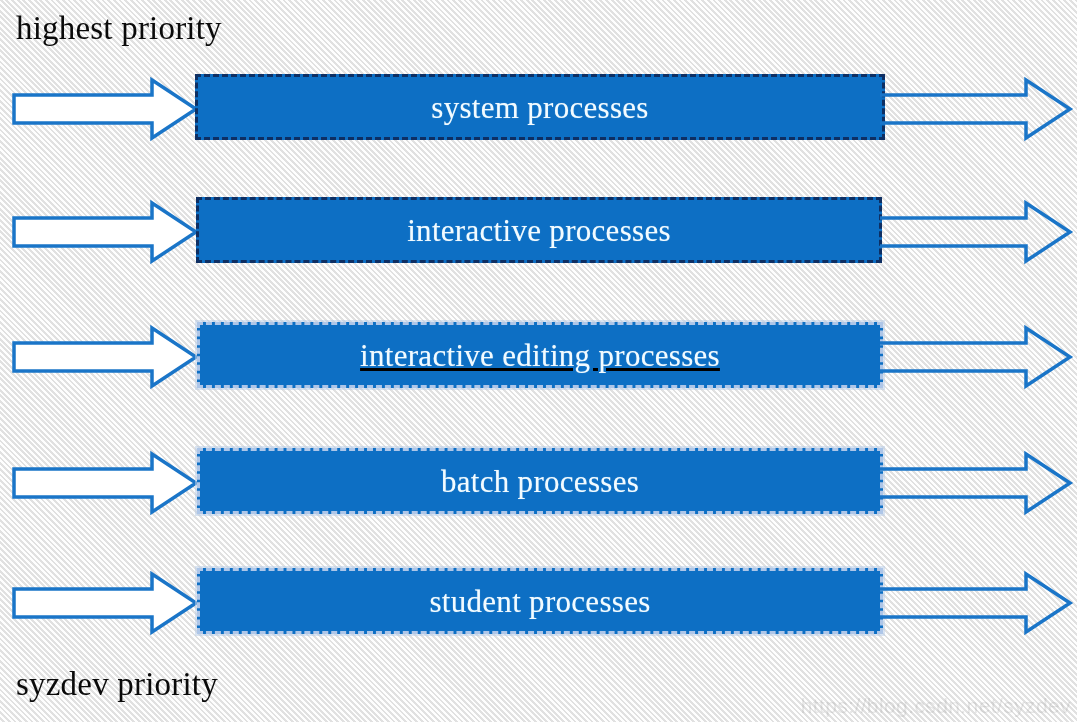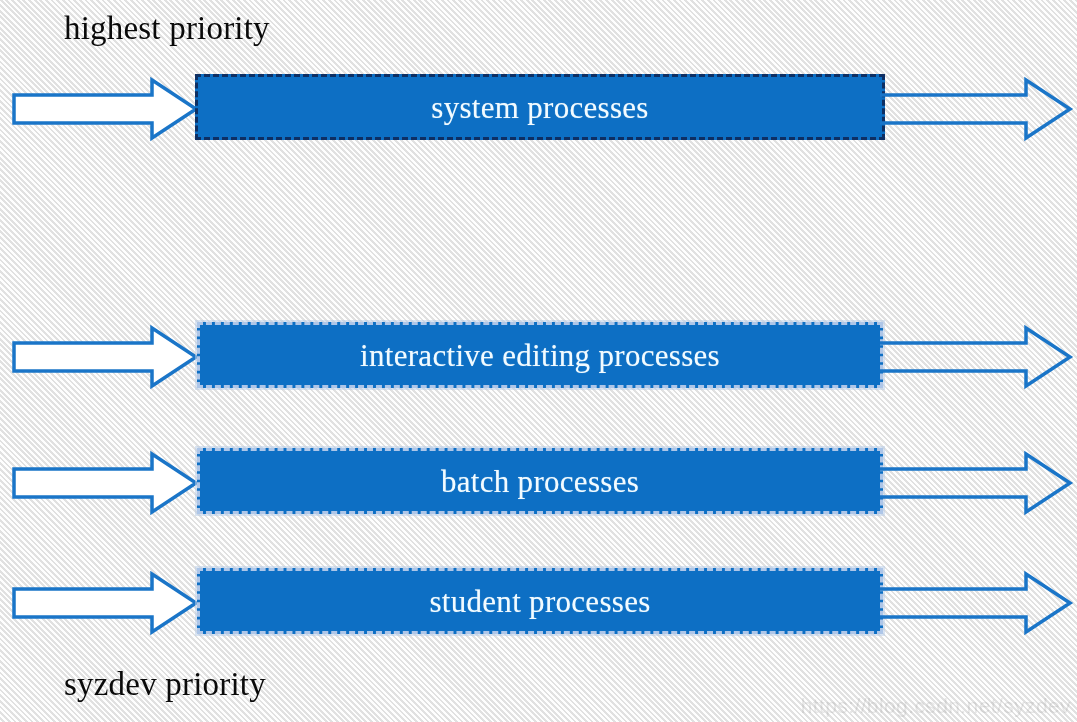--- a/index.html
+++ b/index.html
@@ -30,21 +30,20 @@
   
   .corner-label {
     position: absolute;
     left: 16px;
     color: #0a0a0a;
     font-family: "Liberation Serif", "DejaVu Serif", serif;
     font-size: 33px;
     line-height: 1;
     white-space: nowrap;
     letter-spacing: 0.2px;
-    margin-left: 48px;
   }
   #label-highest { top: 12px; }
   #label-lowest  { top: 668px; }
 
   
   .row {
     position: absolute;
     left: 0;
     width: 1077px;
     height: 70px;
@@ -128,28 +127,43 @@
     <div class="bar bdr-dark" style="left:195px; width:690px;">
       <span class="bar-label">system processes</span>
     </div>
     <div class="arrow-out">
       <svg width="192" height="66" viewBox="0 0 192 66">
         <polyline points="0,19 146,19 146,4 190,33 146,62 146,47 0,47" fill="none" stroke="#1a75c8" stroke-width="3.5" stroke-linejoin="miter"></polyline>
       </svg>
     </div>
   </div>
 
+  <div class="row" id="row-1" style="top:197px;">
+    <div class="arrow-in">
+      <svg width="186" height="66" viewBox="0 0 186 66">
+        <polygon points="2,19 140,19 140,4 184,33 140,62 140,47 2,47" fill="#ffffff" stroke="#1a75c8" stroke-width="3.5" stroke-linejoin="miter"></polygon>
+      </svg>
+    </div>
+    <div class="bar bdr-dark" style="left:196px; width:686px;">
+      <span class="bar-label">interactive processes</span>
+    </div>
+    <div class="arrow-out">
+      <svg width="192" height="66" viewBox="0 0 192 66">
+        <polyline points="0,19 146,19 146,4 190,33 146,62 146,47 0,47" fill="none" stroke="#1a75c8" stroke-width="3.5" stroke-linejoin="miter"></polyline>
+      </svg>
+    </div>
+  </div>
 
   <div class="row" id="row-2" style="top:322px;">
     <div class="arrow-in">
       <svg width="186" height="66" viewBox="0 0 186 66">
         <polygon points="2,19 140,19 140,4 184,33 140,62 140,47 2,47" fill="#ffffff" stroke="#1a75c8" stroke-width="3.5" stroke-linejoin="miter"></polygon>
       </svg>
     </div>
-    <div class="bar bdr-glow" style="left:197px; width:686px;">
+    <div class="bar bdr-glow" style="left:197px; width:686px;text-decoration:underline;">
       <span class="bar-label">interactive editing processes</span>
     </div>
     <div class="arrow-out">
       <svg width="192" height="66" viewBox="0 0 192 66">
         <polyline points="0,19 146,19 146,4 190,33 146,62 146,47 0,47" fill="none" stroke="#1a75c8" stroke-width="3.5" stroke-linejoin="miter"></polyline>
       </svg>
     </div>
   </div>
 
   <div class="row" id="row-3" style="top:448px;text-align:center;">

